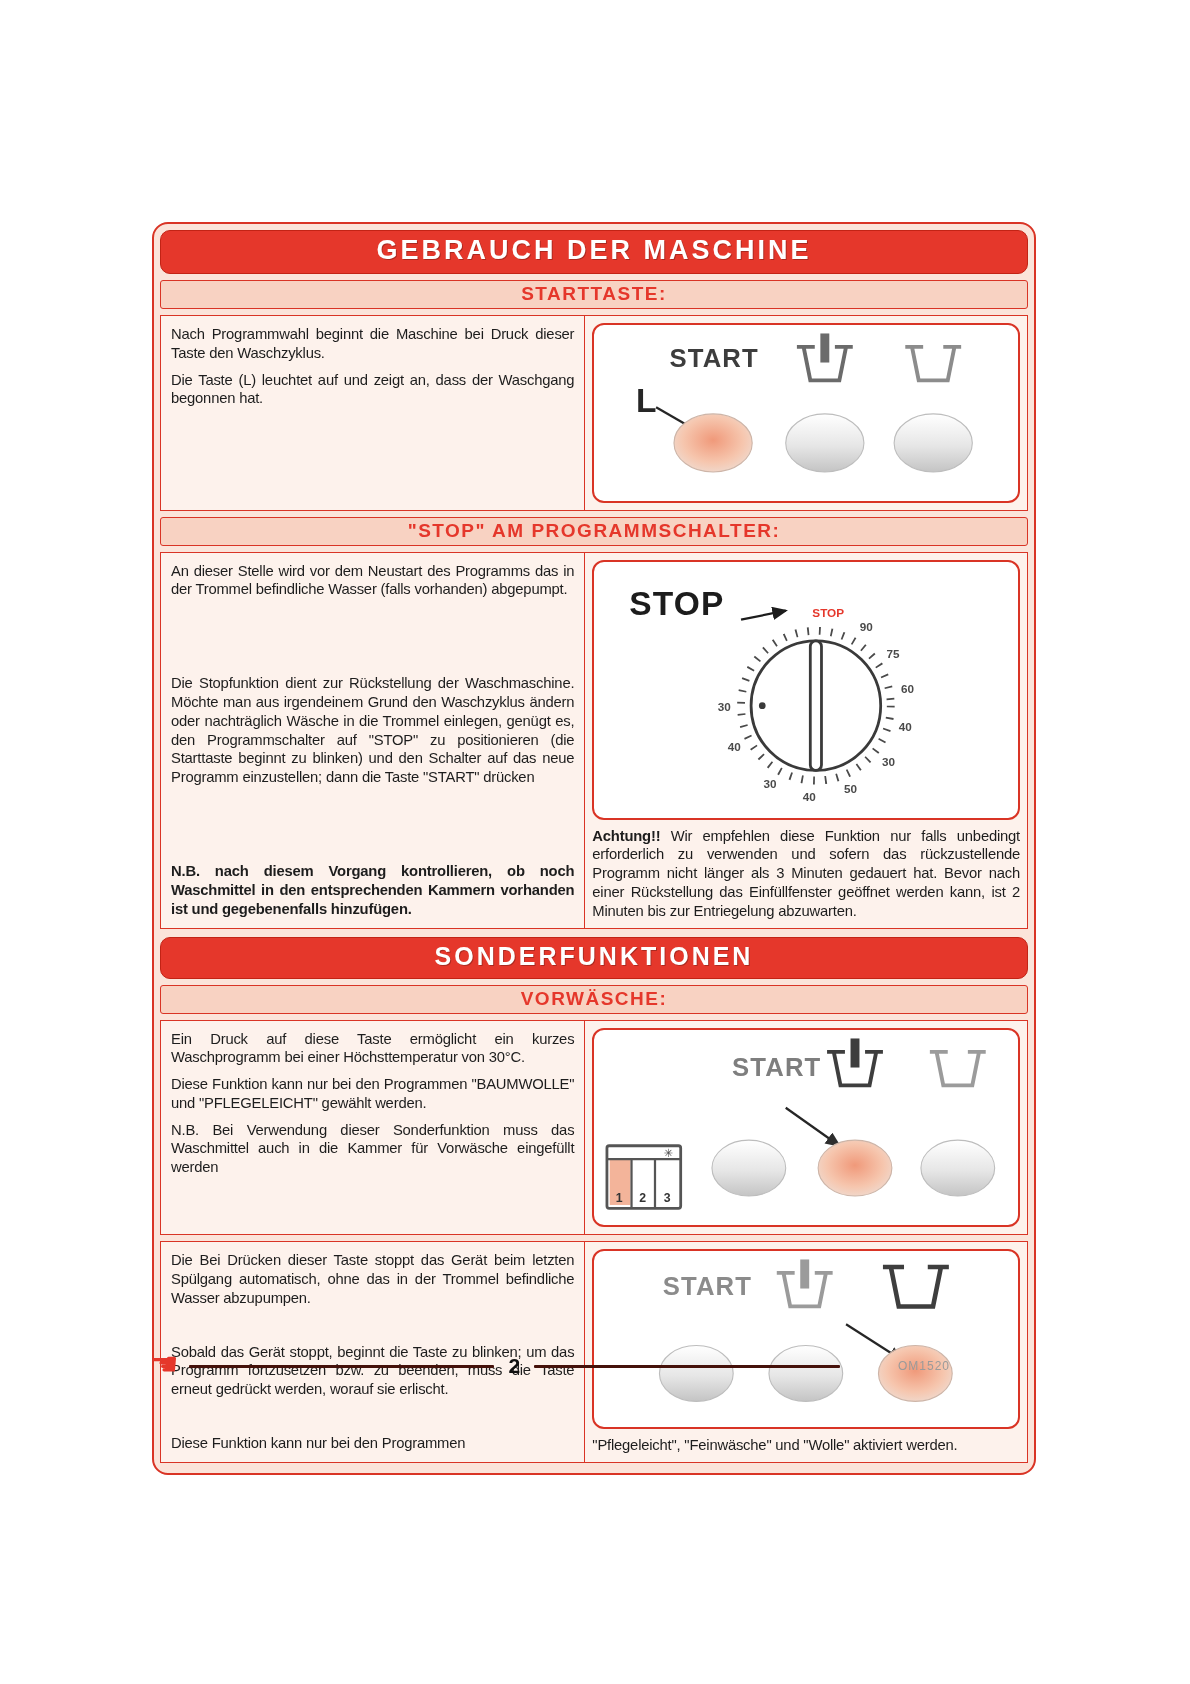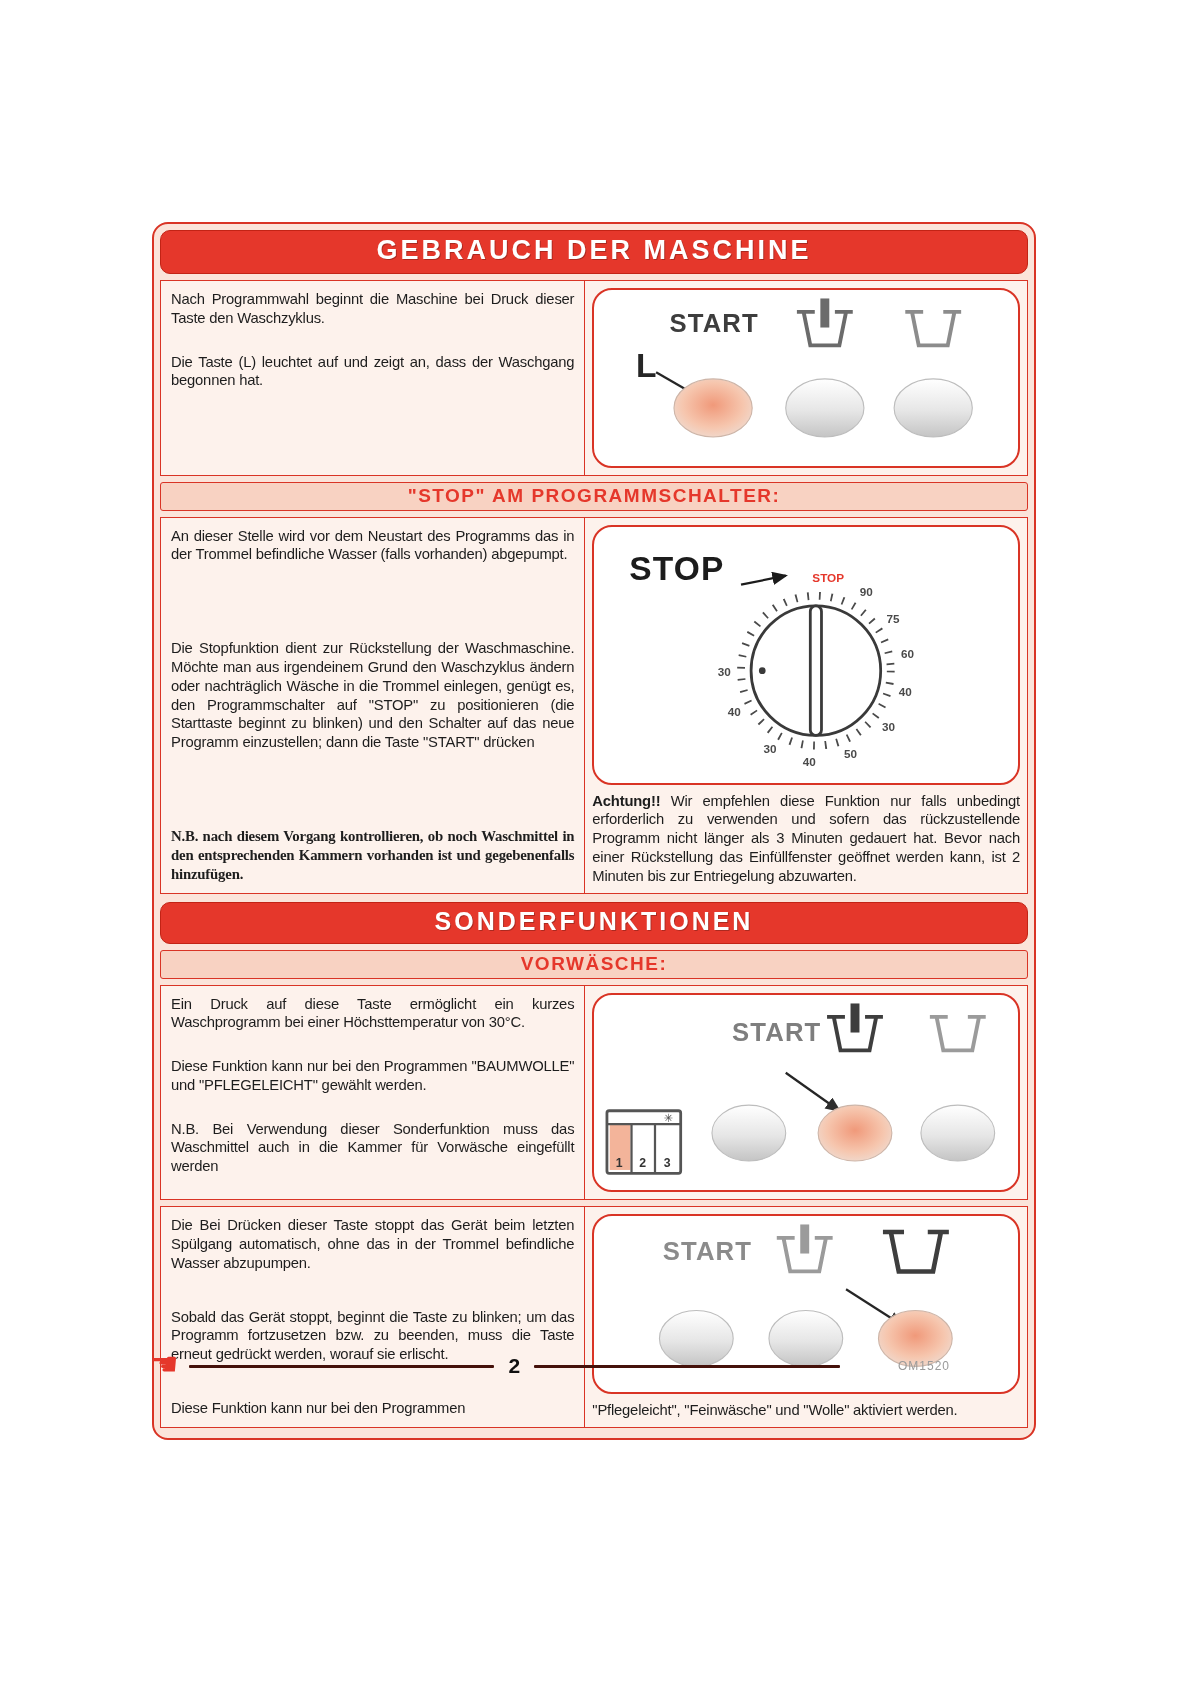--- a/index.html
+++ b/index.html
@@ -23,33 +23,33 @@
     font-size:19px; letter-spacing:1.5px; text-align:center;
     border:1.5px solid #d93425; border-radius:3px;
     padding:2px 0 3px 0; margin-top:6px;
   }
   .row {
     display:flex; border:1.5px solid #d93425; background:#fdf2ec;
     margin-top:6px; align-items:stretch;
   }
   .cell-left {
     flex:1 1 49%; border-right:1.5px solid #d93425;
-    padding:9px 10px; display:flex; flex-direction:column; gap:25px;
+    padding:9px 10px; display:flex; flex-direction:column; gap:8px;
   }
   .cell-right {
     flex:1 1 51%; padding:7px 7px; display:flex; flex-direction:column; gap:7px;
   }
   .para {
     font-size:14.8px; line-height:1.27; text-align:justify; color:#1d1d1d;
     letter-spacing:-0.2px;
   }
-  .para.bold { font-weight:bold;font-family:Liberation Serif, serif; }
+  .para.bold { font-weight:bold; }
   .para b { font-weight:bold; }
   .fig {
-    background:#ffffff; border:2px solid #d93425; border-radius:20px;
+    background:#ffffff; border:2px solid #d93425; border-radius:12px;
     padding:4px; overflow:hidden;
   }
   .fig svg { display:block; width:100%; height:auto; }
   .spread { justify-content:space-between; }
 
   .footer {
     position:absolute; left:150px; top:1352px; width:800px;
     display:flex; align-items:center; gap:10px;
   }
   .hand { color:#e5372b; font-size:32px; line-height:0.9; transform:translateY(-2px); }
@@ -59,20 +59,23 @@
 </style>
 </head>
 <body>
 
 <div class="doc">
 
   <div class="banner">
     <span>GEBRAUCH DER MASCHINE</span>
   </div>
 
+  <div class="band">
+    <span>STARTTASTE:</span>
+  </div>
 
   <div class="row">
     <div class="cell-left">
       <p class="para">Nach Programmwahl beginnt die Maschine bei Druck dieser Taste den Waschzyklus.</p>
       <p class="para">Die Taste (L) leuchtet auf und zeigt an, dass der Waschgang begonnen hat.</p>
     </div>
     <div class="cell-right">
       <div class="fig">
         <svg viewBox="0 0 372 150">
           <defs>

